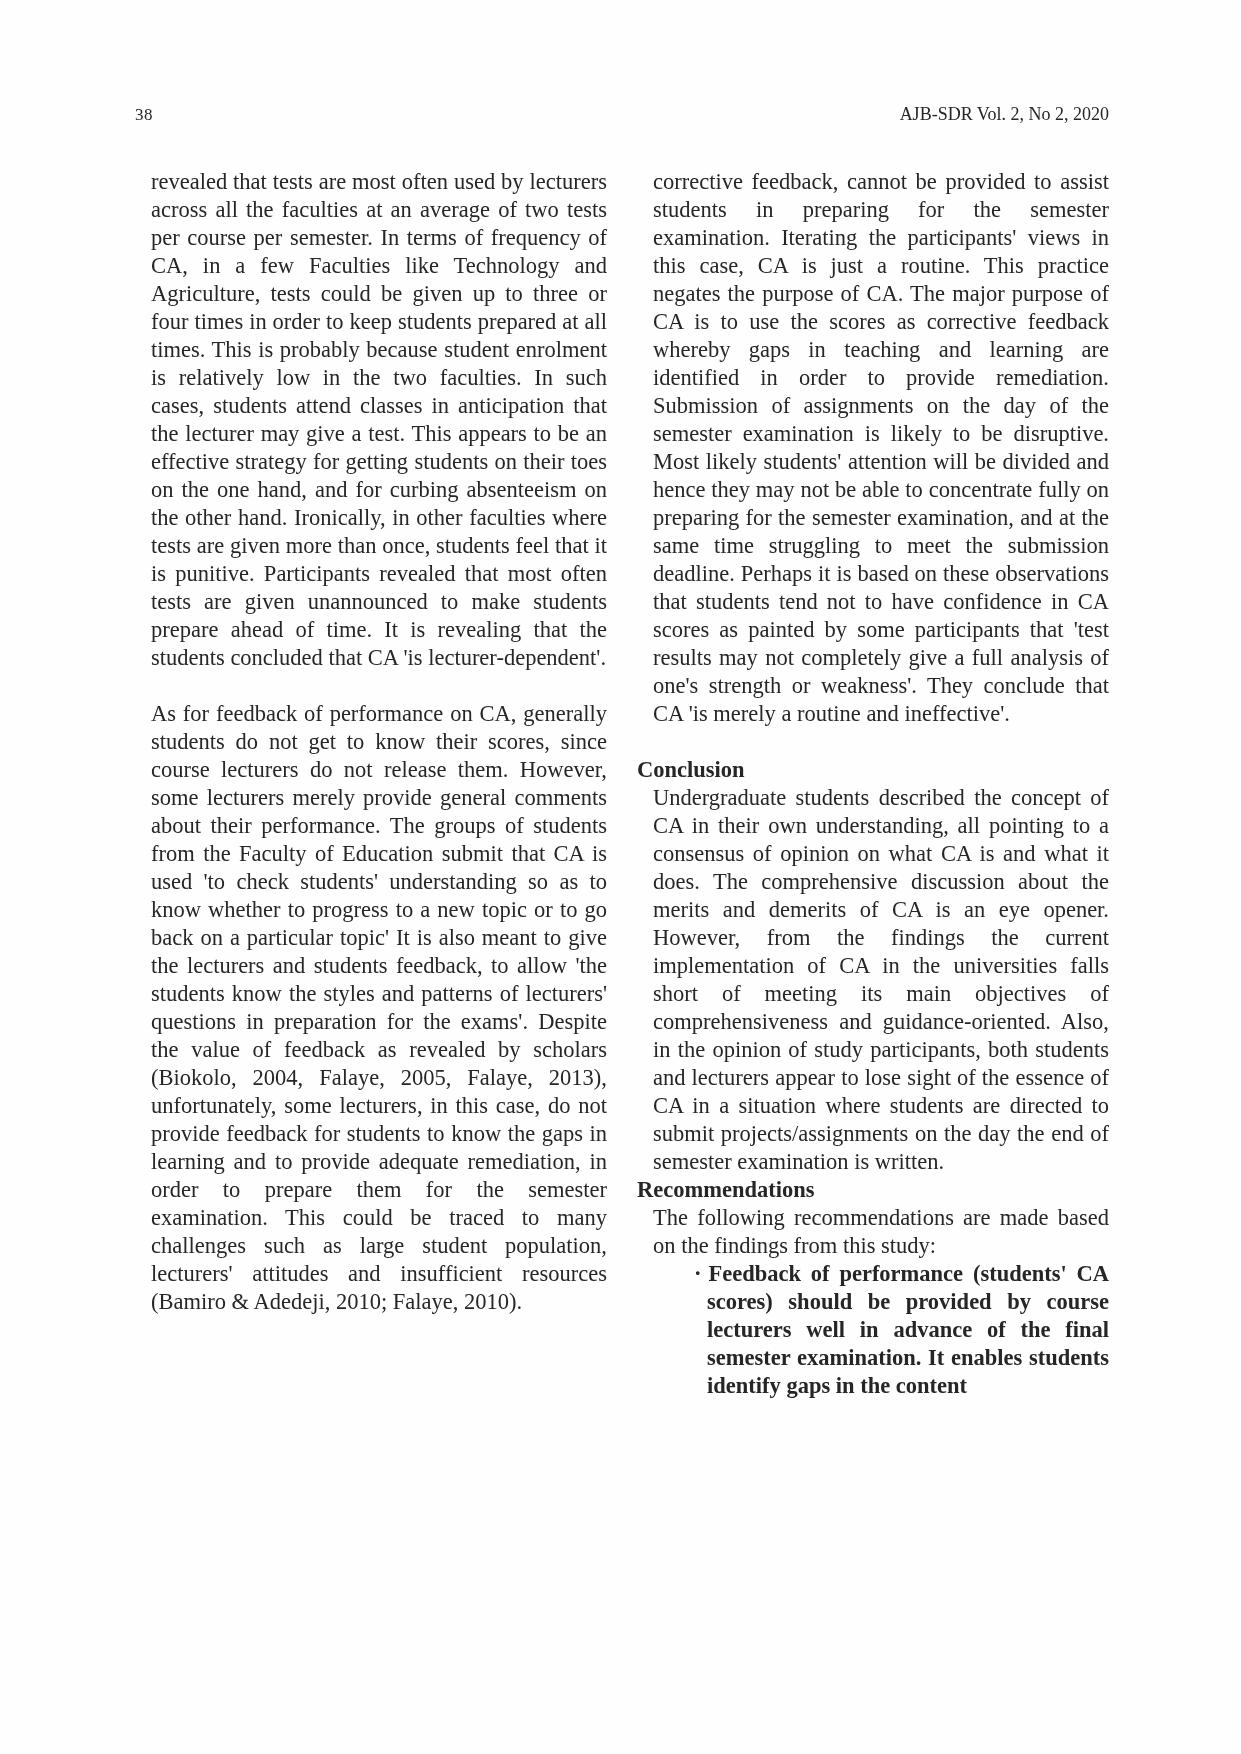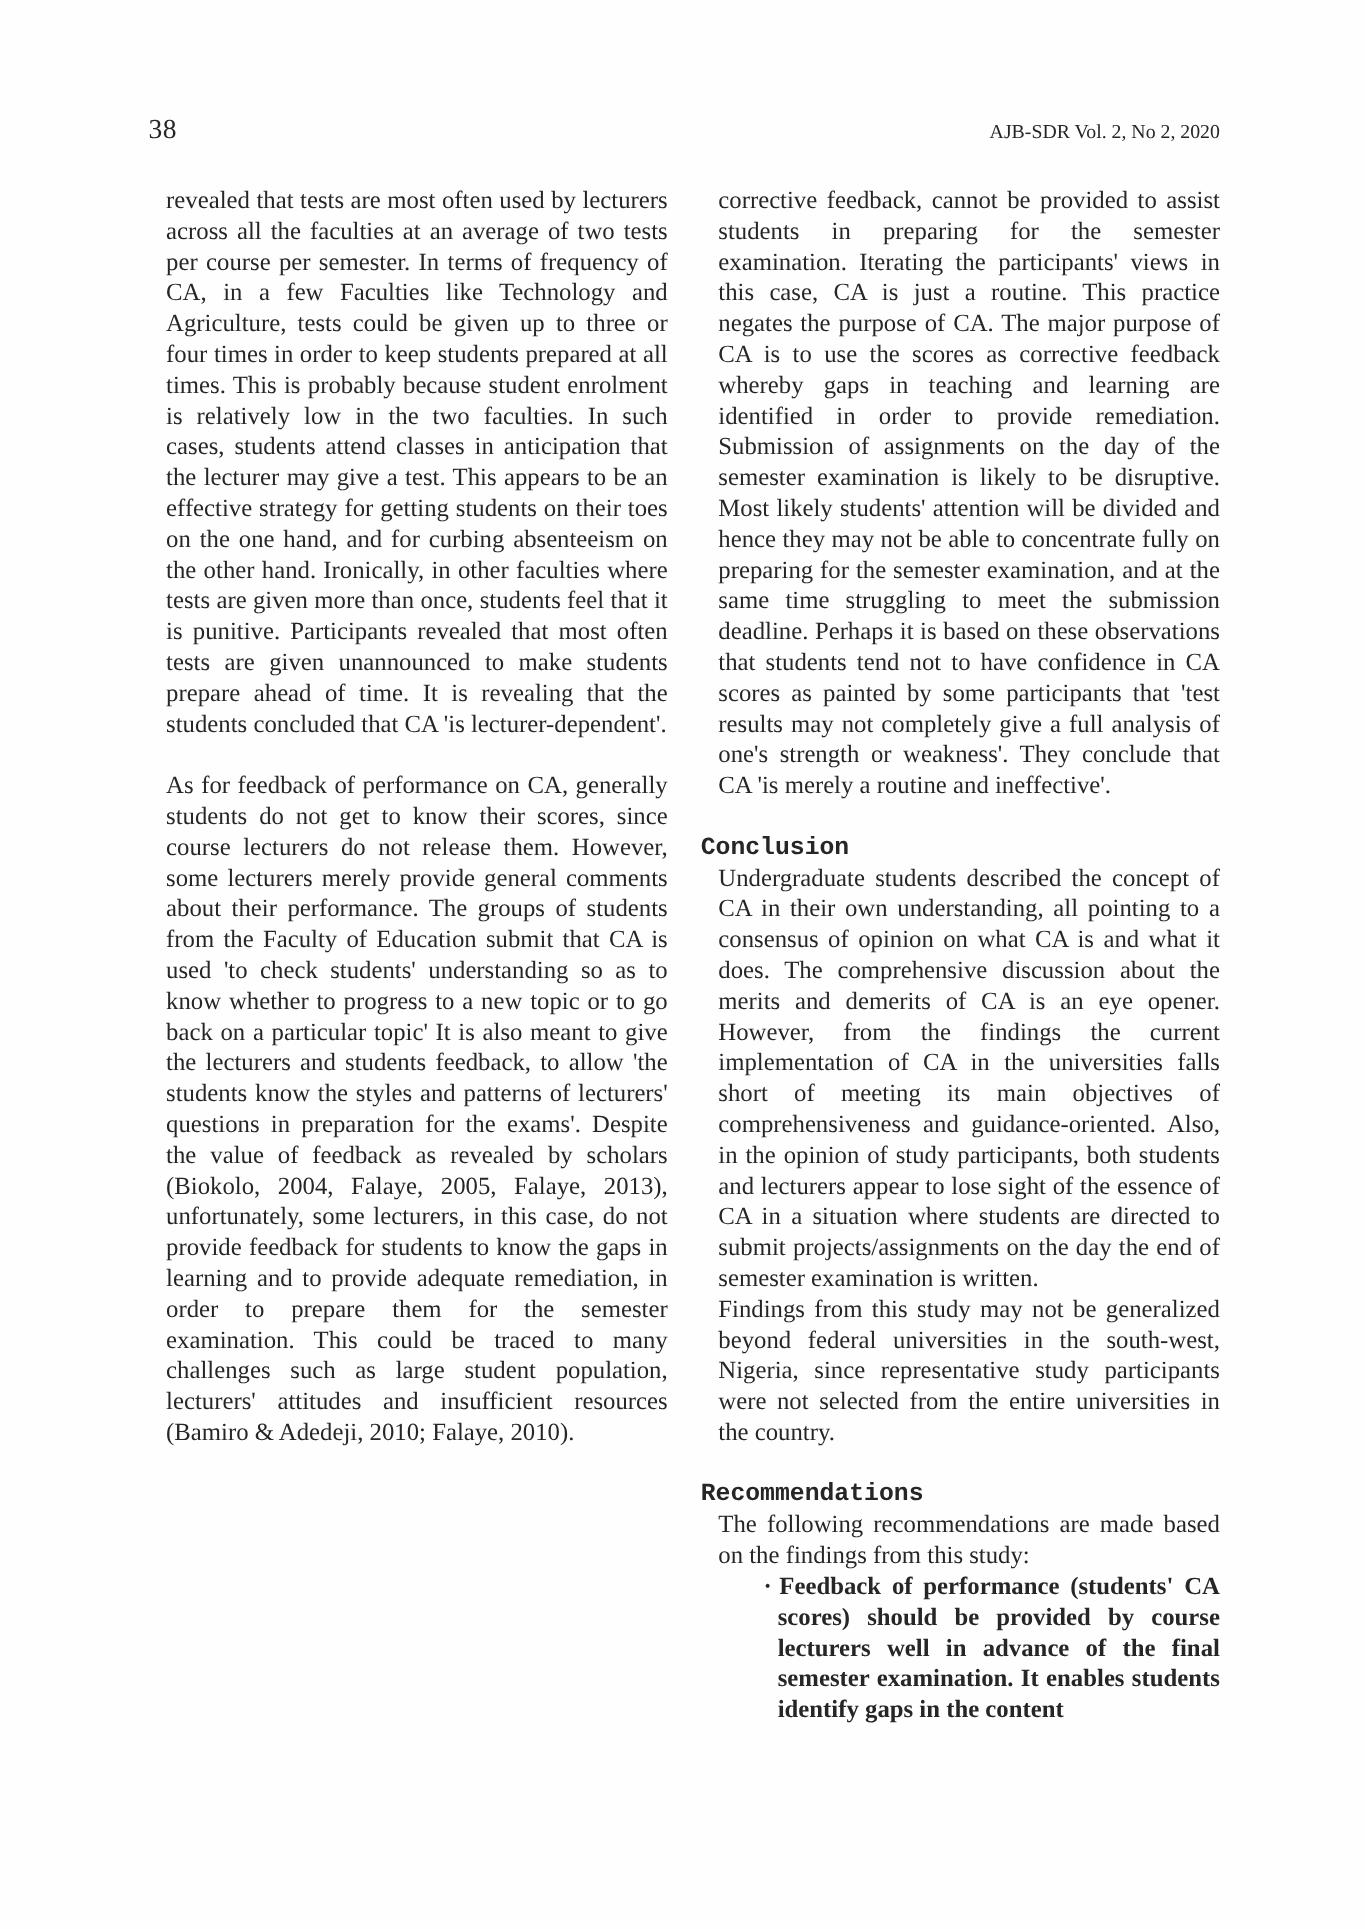--- a/index.html
+++ b/index.html
@@ -19,21 +19,21 @@
   .page-header {
     position: absolute;
     left: 135px;
     top: 104px;
     width: 974px;
     display: flex;
     justify-content: space-between;
     align-items: baseline;
   }
   .page-number {
-    font-size: 25px;
+    font-size: 17px;
     letter-spacing: 0.5px;
   }
   .journal-ref {
     font-size: 18px;
   }
   .columns {
     position: absolute;
     left: 135px;
     top: 168px;
     width: 974px;
@@ -51,21 +51,20 @@
   }
   .para.no-after {
     margin-bottom: 0;
   }
   .heading {
     margin: 0;
     font-size: 22.5px;
     line-height: 28px;
     font-weight: bold;
     text-align: left;
-    font-family: Liberation Mono, monospace;
   }
   .bullet-item {
     padding-left: 70px;
     text-indent: -13px;
     text-align: justify;
     font-weight: bold;
   }
   .bullet-marker {
     padding-right: 7px;
   }
@@ -85,21 +84,20 @@
     <section class="col">
       <p class="para">revealed that tests are most often used by lecturers across all the faculties at an average of two tests per course per semester. In terms of frequency of CA, in a few Faculties like Technology and Agriculture, tests could be given up to three or four times in order to keep students prepared at all times. This is probably because student enrolment is relatively low in the two faculties. In such cases, students attend classes in anticipation that the lecturer may give a test. This appears to be an effective strategy for getting students on their toes on the one hand, and for curbing absenteeism on the other hand. Ironically, in other faculties where tests are given more than once, students feel that it is punitive. Participants revealed that most often tests are given unannounced to make students prepare ahead of time. It is revealing that the students concluded that CA 'is lecturer-dependent'.</p>
       <p class="para">As for feedback of performance on CA, generally students do not get to know their scores, since course lecturers do not release them. However, some lecturers merely provide general comments about their performance. The groups of students from the Faculty of Education submit that CA is used 'to check students' understanding so as to know whether to progress to a new topic or to go back on a particular topic' It is also meant to give the lecturers and students feedback, to allow 'the students know the styles and patterns of lecturers' questions in preparation for the exams'. Despite the value of feedback as revealed by scholars (Biokolo, 2004, Falaye, 2005, Falaye, 2013), unfortunately, some lecturers, in this case, do not provide feedback for students to know the gaps in learning and to provide adequate remediation, in order to prepare them for the semester examination. This could be traced to many challenges such as large student population, lecturers' attitudes and insufficient resources (Bamiro &amp; Adedeji, 2010; Falaye, 2010).</p>
     </section>
 
     <section class="col">
       <p class="para">corrective feedback, cannot be provided to assist students in preparing for the semester examination. Iterating the participants' views in this case, CA is just a routine. This practice negates the purpose of CA. The major purpose of CA is to use the scores as corrective feedback whereby gaps in teaching and learning are identified in order to provide remediation. Submission of assignments on the day of the semester examination is likely to be disruptive. Most likely students' attention will be divided and hence they may not be able to concentrate fully on preparing for the semester examination, and at the same time struggling to meet the submission deadline. Perhaps it is based on these observations that students tend not to have confidence in CA scores as painted by some participants that 'test results may not completely give a full analysis of one's strength or weakness'. They conclude that CA 'is merely a routine and ineffective'.</p>
 
       <h2 class="heading">Conclusion</h2>
       <p class="para no-after">Undergraduate students described the concept of CA in their own understanding, all pointing to a consensus of opinion on what CA is and what it does. The comprehensive discussion about the merits and demerits of CA is an eye opener. However, from the findings the current implementation of CA in the universities falls short of meeting its main objectives of comprehensiveness and guidance-oriented. Also, in the opinion of study participants, both students and lecturers appear to lose sight of the essence of CA in a situation where students are directed to submit projects/assignments on the day the end of semester examination is written.</p>
-      <p class="para">Findings from this study may not be generalized beyond federal universities in the south-west, Nigeria, since representative study participants were not selected from the entire universities in the country.</p>
 
       <h2 class="heading">Recommendations</h2>
       <p class="para no-after">The following recommendations are made based on the findings from this study:</p>
 
       <div class="bullet-item">
         <span class="bullet-marker">·</span><span class="bullet-text">Feedback of performance (students' CA scores) should be provided by course lecturers well in advance of the final semester examination. It enables students identify gaps in the content</span>
       </div>
     </section>
 
   </main>

